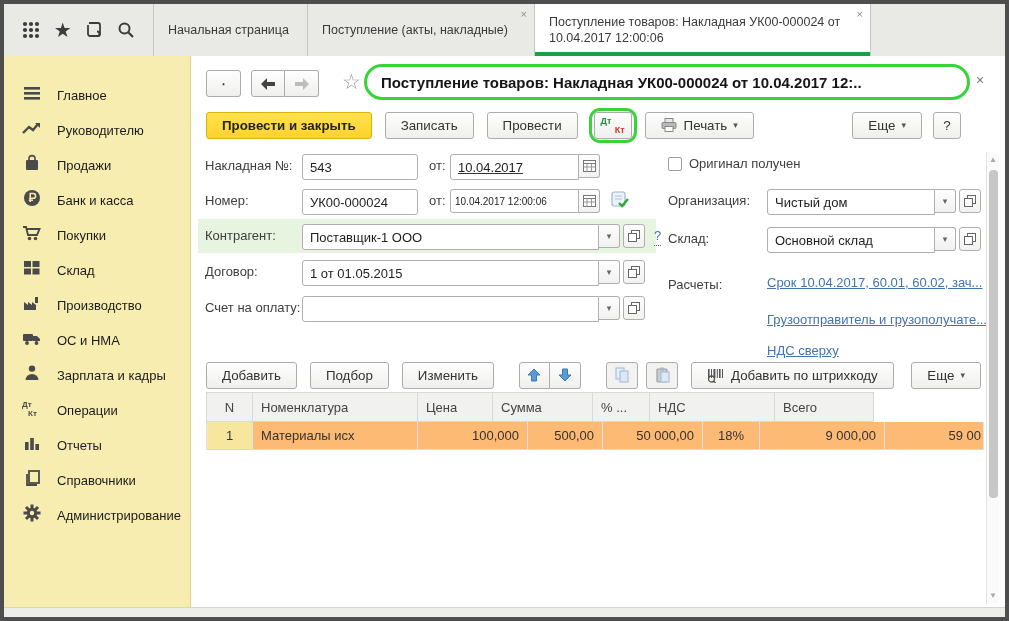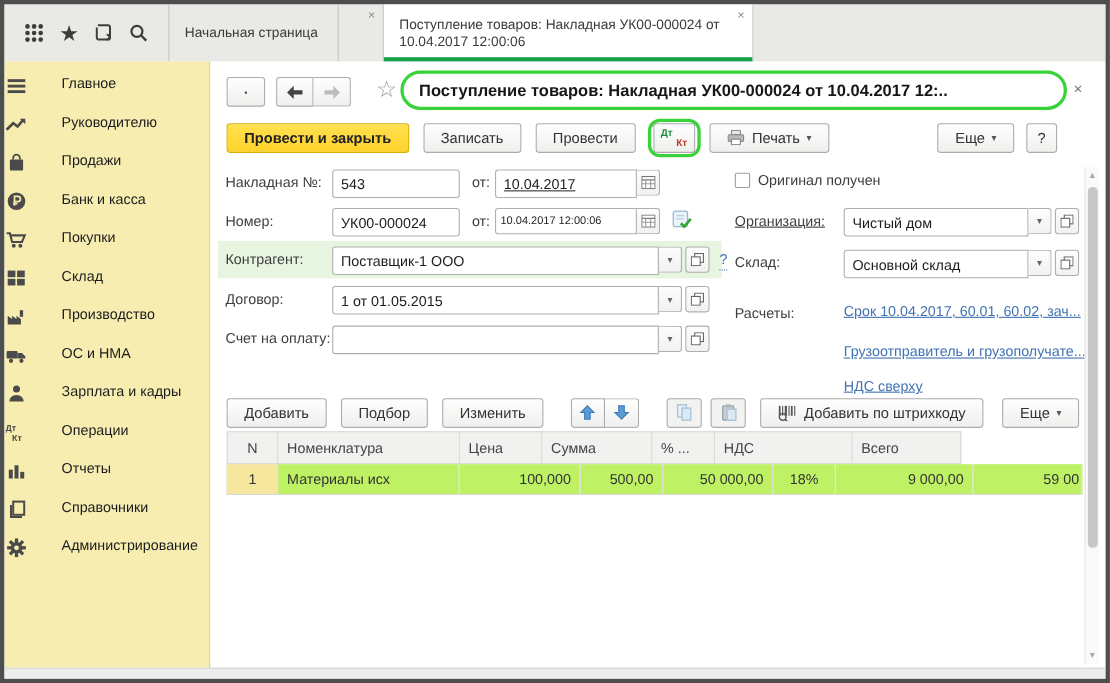--- a/index.html
+++ b/index.html
@@ -15,21 +15,21 @@
   .tabs { flex:1; display:flex; }
   .tab { position:relative; height:100%; display:flex; align-items:center; padding:0 26px 0 14px; border-right:1px solid #C6C6C4; color:#3A3A3A; font-size:12.5px; cursor:default; }
   .tab.t1 { padding-right:18px; }
   .tab .x { position:absolute; top:5px; right:7px; font-size:11px; color:#8E8E8E; line-height:1; }
   .tab.active { background:#fff; width:336px; }
   .tab.active .lbl { white-space:normal; line-height:1.3; width:300px; }
   .tab.active::after { content:""; position:absolute; left:0; right:0; bottom:0; height:4px; background:#17A24A; }
 
   
   .sidebar { position:absolute; top:52px; left:0; width:187px; bottom:10px; background:#F7EDB0; border-right:1px solid #E2D28C; padding-top:12px; }
-  .sbitem { height:35px; display:flex; align-items:flex-start; cursor:default;gap:16px; }
+  .sbitem { height:35px; display:flex; align-items:flex-end; padding-left:17px; cursor:default; }
   .sbitem .ico { width:22px; height:20px; margin-right:14px; display:flex; align-items:center; justify-content:center; color:#4A4A4A; }
   .sbitem .lbl { color:#1C1C1C; }
 
   
   .main { position:absolute; top:52px; left:188px; right:0; bottom:10px; background:#fff; }
   .bottom-strip { position:absolute; left:0; right:0; bottom:0; height:10px; background:#EDEDEB; border-top:1px solid #D4D4D2; }
 
   .btn { display:inline-flex; align-items:center; justify-content:center; height:27px; padding:0 15px; background:linear-gradient(#FEFEFE,#EFEFED); border:1px solid #ACACAC; border-radius:3px; color:#333; white-space:nowrap; }
   .caret { font-size:9px; color:#555; margin-left:6px; }
 
@@ -76,21 +76,21 @@
   .arrgroup .btn { width:31px; padding:0; }
   .arrgroup .btn:first-child { border-radius:3px 0 0 3px; }
   .arrgroup .btn:last-child { border-radius:0 3px 3px 0; border-left:none; }
   .dis { background:#F2F2F1; }
 
   
   .tbl { position:absolute; left:14px; top:336px; width:778px; }
   .thead, .trow { display:flex; }
   .th { background:#F1F1EF; border:1px solid #D9D9D7; border-right:none; padding:0 8px; height:30px; line-height:29px; color:#444; overflow:hidden; white-space:nowrap; }
   .th:last-child { border-right:1px solid #D9D9D7; }
-  .td { padding:0 8px; height:28px; line-height:27px; background:#bef264; border-left:1px solid #E3E3E1; border-bottom:1px solid #D9D9D7; overflow:hidden; white-space:nowrap; }
+  .td { padding:0 8px; height:28px; line-height:27px; background:#fdba74; border-left:1px solid #E3E3E1; border-bottom:1px solid #D9D9D7; overflow:hidden; white-space:nowrap; }
   .td:last-child { border-right:1px solid #E3E3E1; }
   .c0 { width:46px; text-align:center; }
   .c1 { width:165px; }
   .c2 { width:110px; }
   .c3 { width:75px; }
   .c4 { width:100px; }
   .c5 { width:57px; }
   .c6 { width:125px; }
   .c7 { width:100px; }
   .num { text-align:right; }
@@ -140,20 +140,21 @@
             <circle cx="8.5" cy="8.5" r="5" fill="none" stroke="#3C3C3C" stroke-width="2"></circle>
             <line x1="12.5" y1="12.5" x2="17" y2="17" stroke="#3C3C3C" stroke-width="2.2"></line>
           </svg>
       </span>
     </div>
     <div class="tabs">
       <div class="tab t1">
         <span class="lbl">Начальная страница</span>
       </div>
       <div class="tab">
+        <span class="lbl">Поступление (акты, накладные)</span>
         <span class="x">×</span>
       </div>
       <div class="tab active">
         <span class="lbl">Поступление товаров: Накладная УК00-000024 от 10.04.2017 12:00:06</span>
         <span class="x">×</span>
       </div>
     </div>
   </div>
 
   <div class="sidebar">
@@ -436,21 +437,21 @@
           <svg width="12" height="12" viewBox="0 0 12 12">
             <rect x="3.5" y="0.5" width="8" height="8" fill="#fff" stroke="#666"></rect>
             <rect x="0.5" y="3.5" width="8" height="8" fill="#fff" stroke="#666"></rect>
           </svg>
         </span>
     </span>
 
     <span class="chk" style="left:476px; top:101px;"></span>
     <span class="flabel" style="left:497px; top:96px;">Оригинал получен</span>
 
-    <span class="flabel" style="left:476px; top:133px;text-decoration:underline;">Организация:</span>
+    <span class="flabel" style="left:476px; top:133px;">Организация:</span>
     <span class="combo" style="left:575px; top:133px; width:214px;">
       <input value="Чистый дом" style="">
       <span class="cbtn last">▾</span>
       <span class="obtn">
           <svg width="12" height="12" viewBox="0 0 12 12">
             <rect x="3.5" y="0.5" width="8" height="8" fill="#fff" stroke="#666"></rect>
             <rect x="0.5" y="3.5" width="8" height="8" fill="#fff" stroke="#666"></rect>
           </svg>
         </span>
     </span>

